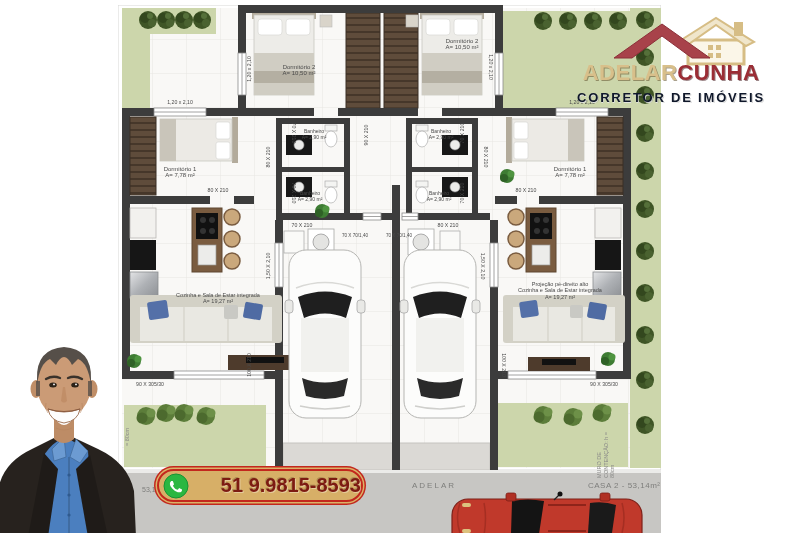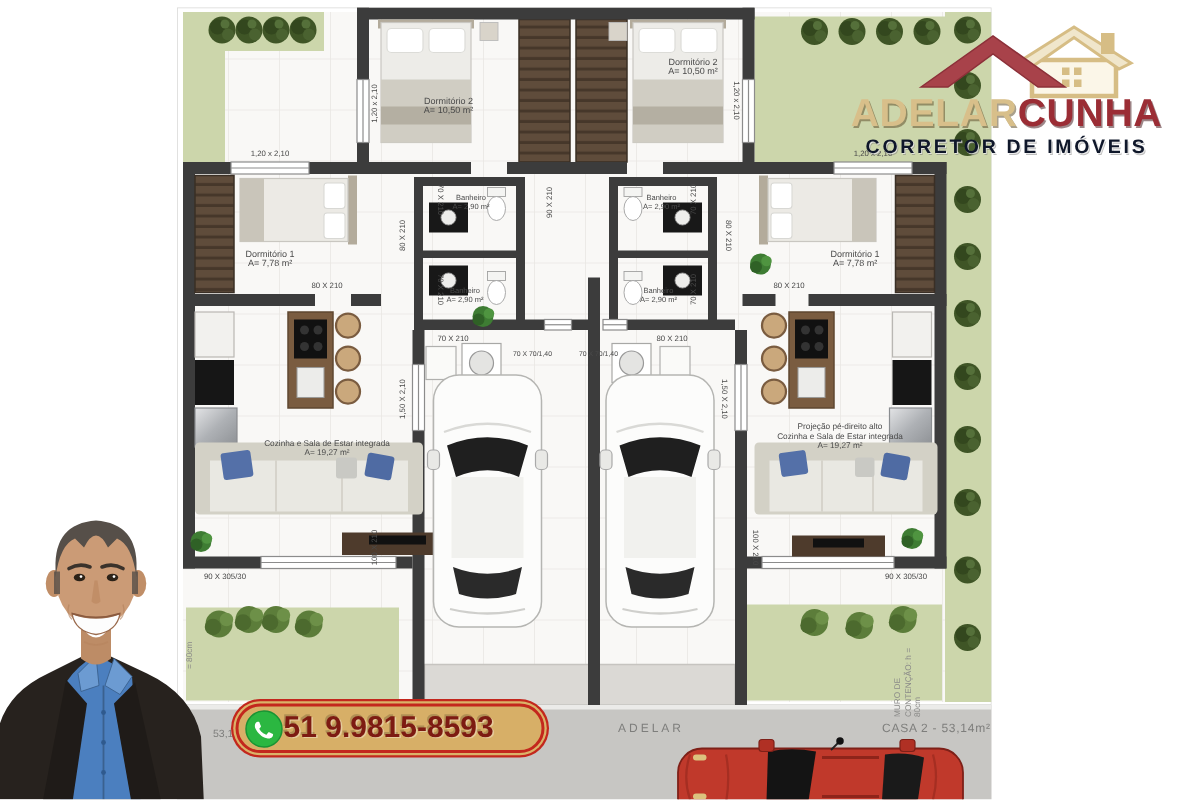--- a/index.html
+++ b/index.html
@@ -19,32 +19,32 @@
   .road-label.casa1{left:24px;top:13px;font-size:7px;}
   .redcar{position:absolute;left:332px;top:18px;}
   
   .muro{position:absolute;z-index:25;color:#8a8a88;font-size:5.5px;line-height:6.5px;
         white-space:pre-line;transform-origin:0 0;transform:rotate(-90deg);}
   .muro.right{left:596px;top:478px;width:72px;}
   .muro.left{left:124px;top:446px;width:42px;}
   
   .logo{position:absolute;left:558px;top:10px;width:226px;height:100px;z-index:5;text-align:center;}
   .logo .house{position:absolute;left:52px;top:2px;}
-  .logo .brand{position:absolute;left:0;top:50px;width:226px;font-weight:bold;font-size:26px;
+  .logo .brand{position:absolute;left:0;top:50px;width:226px;font-weight:bold;font-size:22px;
                letter-spacing:.5px;white-space:nowrap;}
   .logo .b1{color:var(--logo_tan,#d8bf8a);text-shadow:1px 1px 0 rgba(99,82,46,.55);}
   .logo .b2{color:var(--logo_red,#9b2d35);text-shadow:1px 1px 0 rgba(60,14,18,.5);}
   .logo .sub{position:absolute;left:0;top:80px;width:226px;font-weight:bold;font-size:13px;
              letter-spacing:1.8px;color:#0f172a;text-shadow:.6px .6px 0 rgba(255,255,255,.7),1px 1px 0 rgba(110,110,110,.45);}
   
   .phone{position:absolute;left:157px;top:469px;width:202px;height:29px;z-index:60;
          background:var(--phone_bg,#d7af67);border:2px solid var(--phone_border,#c3271d);
          border-radius:17px;box-shadow:0 0 0 1.5px #dbb268,0 0 0 3px #c3271d;
          display:flex;align-items:center;}
-  .phone .num{flex:1;text-align:left;font-size:20px;font-weight:bold;letter-spacing:0;
+  .phone .num{flex:1;text-align:right;font-size:20px;font-weight:bold;letter-spacing:0;
               color:var(--phone_text,#7d1b12);text-shadow:1px 1px 0 rgba(255,255,255,.35),-1px -1px 0 rgba(0,0,0,.18);}
   .wa{margin-left:4px;}
   
   .agent{position:absolute;left:0;top:333px;width:138px;height:200px;z-index:40;}
 </style>
 </head>
 <body>
 
 <div class="page">
 

